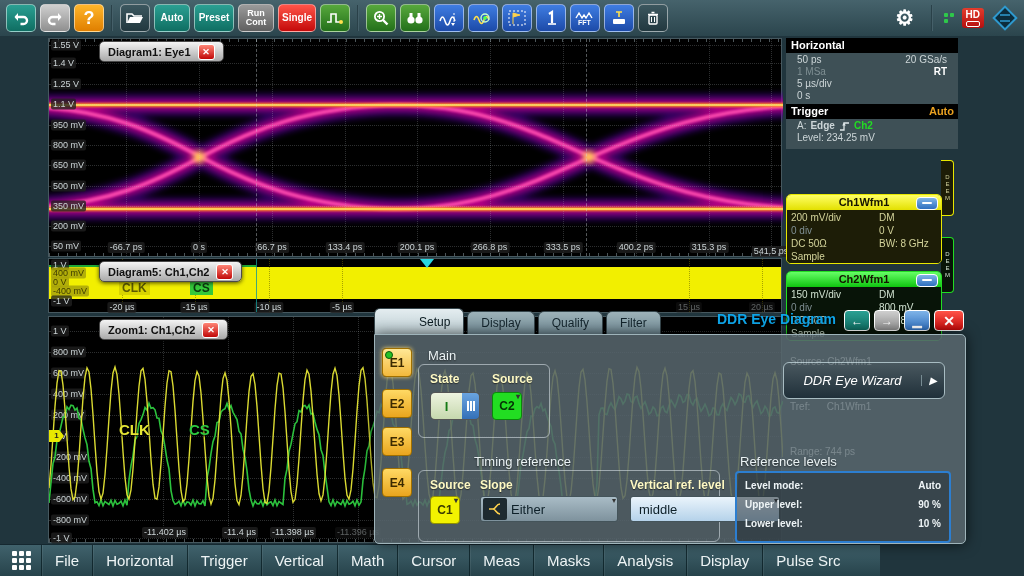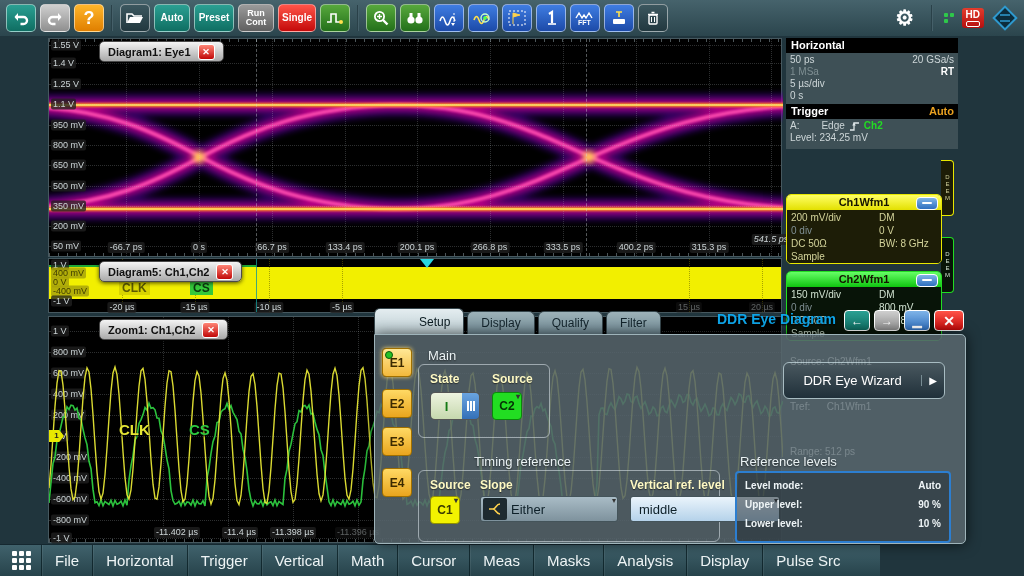--- a/index.html
+++ b/index.html
@@ -48,21 +48,21 @@
     border-radius:3px;color:#fff;font-size:9px;font-weight:bold;display:flex;align-items:center;justify-content:center;}
   #eye::before{content:"";position:absolute;left:0;right:0;top:0;height:3px;
     background:repeating-linear-gradient(90deg,#7e8d92 0 1px,transparent 1px 9px);opacity:.6;}
   #z1::after,#eye::after{content:"";position:absolute;left:0;right:0;bottom:0;height:3px;
     background:repeating-linear-gradient(90deg,#7e8d92 0 1px,transparent 1px 9px);opacity:.6;}
 
   
   .sb-head{position:absolute;left:786px;width:172px;height:15px;background:#000;color:#fff;
     font-size:11px;font-weight:bold;line-height:15px;padding-left:5px;box-sizing:border-box;z-index:4;}
   .sb-body{position:absolute;left:786px;width:172px;background:#3e5056;color:#cdd6d8;font-size:10px;z-index:4;
-    padding:1px 4px;box-sizing:border-box;line-height:12px;}
+    padding:1px 11px;box-sizing:border-box;line-height:12px;}
   .sb-row{display:flex;justify-content:space-between;}
   .dim{color:#7f8f93;}
   .chbox{position:absolute;left:786px;width:156px;height:70px;border-radius:5px;z-index:4;box-sizing:border-box;overflow:hidden;margin-top:41px;}
   .chbox .hd{height:15px;font-size:11px;font-weight:bold;text-align:center;line-height:15px;position:relative;color:#151500;}
   .chbox .bd{font-size:10px;line-height:13px;padding:1px 4px;display:grid;grid-template-columns:88px auto;}
   .minus-btn{position:absolute;right:3px;top:2px;width:20px;height:11px;background:linear-gradient(#7fb4e8,#2f6fbe);
     border:1px solid #fff;border-radius:4px;}
   .minus-btn::after{content:"";position:absolute;left:5px;right:5px;top:4px;height:2px;background:#fff;border-radius:1px;}
   .sidetab{position:absolute;width:13px;height:56px;z-index:3;border-radius:0 4px 4px 0;
     font-size:6px;line-height:7px;color:#cfcf9a;writing-mode:vertical-rl;text-orientation:upright;
@@ -314,21 +314,21 @@
         <span class="tick" style="left: 368px; top: 203px; transform: translateX(-50%);">200.1 ps</span>
         <div class="vline" style="left: 441px;"></div>
         <span class="tick" style="left: 441px; top: 203px; transform: translateX(-50%);">266.8 ps</span>
         <div class="vline" style="left: 514px;"></div>
         <span class="tick" style="left: 514px; top: 203px; transform: translateX(-50%);">333.5 ps</span>
         <div class="vline" style="left: 587px;"></div>
         <span class="tick" style="left: 587px; top: 203px; transform: translateX(-50%);">400.2 ps</span>
         <div class="vline" style="left: 660px;"></div>
         <span class="tick" style="left: 660px; top: 203px; transform: translateX(-50%);">315.3 ps</span>
         <div class="vline" style="left: 722px;"></div>
-        <span class="tick" style="left: 722px; top: 195px; transform: translateX(-50%); font-style: italic;">541.5 ps</span>
+        <span class="tick" style="left: 722px; top: 207px; transform: translateX(-50%);">541.5 ps</span>
       </div>
     <div class="vline" style="left:207px;border-left:1px dashed rgba(210,220,225,.4)"></div>
     <div class="vline" style="left:537px;border-left:1px dashed rgba(210,220,225,.4)"></div>
     <div class="dtab">
       <span>Diagram1: Eye1</span>
       <span class="x">✕</span>
     </div>
   </div>
 
   <div id="d5" class="diagram" style="top:258px;height:55px;">
@@ -385,21 +385,21 @@
         <span class="tick" style="left: 2px; top: 161px; transform: translateY(-50%);">-400 mV</span>
         <div class="hline" style="top: 182px;"></div>
         <span class="tick" style="left: 2px; top: 182px; transform: translateY(-50%);">-600 mV</span>
         <div class="hline" style="top: 203px;"></div>
         <span class="tick" style="left: 2px; top: 203px; transform: translateY(-50%);">-800 mV</span>
         <div class="hline" style="top: 221px;"></div>
         <span class="tick" style="left: 2px; top: 221px; transform: translateY(-50%);">-1 V</span>
       </div>
     <div class="ticks">
         <div class="vline" style="left: 114px;"></div>
-        <span class="tick" style="left: 128px; top: 210px; transform: translateX(-50%);">-11.402 µs</span>
+        <span class="tick" style="left: 116px; top: 210px; transform: translateX(-50%);">-11.402 µs</span>
         <div class="vline" style="left: 179px;"></div>
         <span class="tick" style="left: 179px; top: 210px; transform: translateX(-50%); margin-left: 12px;">-11.4 µs</span>
         <div class="vline" style="left: 244px;"></div>
         <span class="tick" style="left: 244px; top: 210px; transform: translateX(-50%);">-11.398 µs</span>
         <div class="vline" style="left: 309px;"></div>
         <span class="tick faint" style="left: 309px; top: 210px; transform: translateX(-50%);">-11.396 µs</span>
       </div>
     <svg width="734" height="227" style="position:absolute;left:0;top:0">
       <path id="cs-path" fill="none" stroke="#2ecc40" stroke-width="1.6" opacity="0.95" d="M0 186.0 L2 165.5 L4 146.6 L6 139.8 L8 123.5 L10 117.9 L12 108.9 L14 100.1 L16 99.4 L18 89.8 L20 92.5 L22 88.1 L24 88.7 L26 93.1 L28 91.2 L30 101.4 L32 102.2 L34 112.1 L36 120.9 L38 127.6 L40 144.3 L42 151.7 L44 172.4 L46 185.7 L48 184.7 L50 188.5 L52 183.0 L54 188.7 L56 184.4 L58 186.0 L60 187.5 L62 183.4 L64 189.0 L66 183.5 L68 187.3 L70 186.3 L72 184.2 L74 188.8 L76 183.0 L78 188.3 L80 163.0 L82 148.6 L84 138.8 L86 123.1 L88 119.5 L90 106.5 L92 102.6 L94 97.6 L96 90.5 L98 93.2 L100 86.3 L102 91.2 L104 90.7 L106 92.8 L108 101.0 L110 101.3 L112 114.1 L114 118.4 L116 129.9 L118 142.8 L120 151.9 L122 173.6 L124 183.5 L126 187.3 L128 186.3 L130 184.2 L132 188.8 L134 183.0 L136 188.3 L138 185.0 L140 185.4 L142 188.1 L144 183.1 L146 188.9 L148 183.9 L150 186.7 L152 186.9 L154 183.7 L156 189.0 L158 161.2 L160 151.1 L162 136.4 L164 124.7 L166 119.1 L168 105.6 L170 104.6 L172 95.1 L174 92.8 L176 91.7 L178 86.4 L180 92.3 L182 88.5 L184 95.3 L186 98.8 L188 102.5 L190 114.3 L192 117.0 L194 132.2 L196 140.3 L198 153.9 L200 172.6 L202 183.1 L204 188.9 L206 183.9 L208 186.7 L210 186.9 L212 183.7 L214 189.0 L216 183.2 L218 187.8 L220 185.7 L222 184.8 L224 188.5 L226 183.0 L228 188.7 L230 184.4 L232 186.0 L234 187.5 L236 161.3 L238 152.2 L240 134.3 L242 127.2 L244 116.9 L246 106.8 L248 104.7 L250 93.7 L252 95.0 L254 89.2 L256 88.4 L258 91.4 L260 88.1 L262 97.0 L264 96.4 L266 105.0 L268 112.4 L270 117.7 L272 132.9 L274 138.5 L276 156.3 L278 170.2 L280 184.8 L282 188.5 L284 183.0 L286 188.7 L288 184.4 L290 186.0 L292 187.5 L294 183.4 L296 189.0 L298 183.5 L300 187.3 L302 186.3 L304 184.2 L306 188.8 L308 183.0 L310 188.3 L312 185.0 L314 163.4 L316 151.3 L318 133.9 L320 128.9 L322 114.5 L324 109.3 L326 102.9 L328 94.4 L330 95.7 L332 87.4 L334 90.9 L336 89.0 L338 89.8 L340 96.5 L342 95.5 L344 107.0 L346 109.9 L348 120.0 L350 131.4 L352 138.7 L354 157.5 L356 168.1 L358 187.3 L360 186.3 L362 184.2 L364 188.8 L366 183.0 L368 188.3 L370 185.0 L372 185.4 L374 188.0 L376 183.1 L378 188.9 L380 183.9 L382 186.7 L384 186.9 L386 183.7 L388 189.0 L390 183.2 L392 165.8 L394 148.9 L396 135.6 L398 128.4 L400 113.6 L402 111.3 L404 100.4 L406 96.7 L408 94.3 L410 87.6 L412 92.1 L414 86.8 L416 92.3 L418 94.3 L420 96.7 L422 107.1 L424 108.5 L426 122.3 L428 128.9 L430 140.7 L432 156.5 L434 167.7 L436 188.9 L438 183.9 L440 186.7 L442 186.9 L444 183.7 L446 189.0 L448 183.2 L450 187.8 L452 185.6 L454 184.8 L456 188.5 L458 183.0 L460 188.7 L462 184.4 L464 186.0 L466 187.5 L468 183.4 L470 167.0 L472 146.7 L474 138.1 L476 126.2 L478 114.8 L480 111.4 L482 99.0 L484 99.0 L486 91.7 L488 89.6 L490 91.1 L492 86.5 L494 93.9 L496 92.0 L498 99.2 L500 105.2 L502 109.2 L504 122.9 L506 127.1 L508 143.2 L510 154.1 L512 169.4 L514 188.5 L516 183.0 L518 188.7 L520 184.4 L522 186.0 L524 187.5 L526 183.4 L528 189.0 L530 183.5 L532 187.3 L534 186.3 L536 184.2 L538 188.8 L540 183.0 L542 188.3 L544 185.0 L546 185.4 L548 166.0 L550 97.8 L552 91.3 L554 91.0 L556 97.0 L558 97.6 L560 90.1 L562 85.8 L564 90.0 L566 92.6 L568 86.3 L570 79.7 L572 82.0 L574 87.0 L576 83.9 L578 77.0 L580 77.7 L582 84.6 L584 85.8 L586 80.2 L588 79.2 L590 86.6 L592 91.5 L594 87.8 L596 84.7 L598 90.5 L600 97.3 L602 95.3 L604 89.9 L606 92.1 L608 98.8 L610 98.4 L612 91.2 L614 89.2 L616 94.4 L618 95.8 L620 88.5 L622 83.1 L624 86.4 L626 90.0 L628 84.8 L630 77.9 L632 79.5 L634 85.4 L636 84.1 L638 77.6 L640 77.7 L642 85.1 L644 88.0 L646 83.1 L648 81.4 L650 88.4 L652 94.3 L654 91.3 L656 87.2 L658 91.7 L660 98.7 L662 97.3 L664 91.0 L666 91.4 L668 97.7 L670 97.9 L672 90.4 L674 86.7 L676 91.2 L678 93.4 L680 86.8 L682 80.4 L684 83.1 L686 87.6 L688 84.0 L690 77.0 L692 78.1 L694 84.7 L696 85.2 L698 79.3 L700 78.8 L702 86.3 L704 90.6 L706 86.5 L708 83.9 L710 90.1 L712 96.7 L714 94.4 L716 89.3 L718 92.2 L720 99.0 L722 98.3 L724 91.3 L726 89.9 L728 95.4 L730 96.4 L732 89.0 L734 84.0"></path>
       <path id="clk-path" fill="none" stroke="#e6e635" stroke-width="1.4" opacity="0.95" d="M0 171.3 L2 148.0 L4 118.7 L6 89.4 L8 66.2 L10 53.6 L12 54.3 L14 68.1 L16 92.2 L18 121.5 L20 150.0 L22 171.9 L24 182.7 L26 180.0 L28 164.4 L30 139.2 L32 109.4 L34 81.1 L36 60.2 L38 50.8 L40 55.0 L42 71.8 L44 97.8 L46 127.6 L48 155.0 L50 174.6 L52 182.1 L54 176.1 L56 157.8 L58 131.0 L60 101.1 L62 74.2 L64 56.0 L66 50.0 L68 57.6 L70 77.2 L72 104.8 L74 134.7 L76 160.7 L78 177.7 L80 182.0 L82 172.8 L84 152.0 L86 123.9 L88 94.3 L90 69.2 L92 53.9 L94 51.4 L96 62.4 L98 84.5 L100 113.3 L102 142.9 L104 167.2 L106 181.2 L108 182.2 L110 169.9 L112 146.9 L114 117.9 L116 89.0 L118 66.0 L120 53.7 L122 54.7 L124 68.8 L126 93.1 L128 122.7 L130 151.5 L132 173.7 L134 184.7 L136 182.3 L138 167.0 L140 142.0 L142 112.4 L144 84.4 L146 63.7 L148 54.6 L150 59.0 L152 76.0 L154 102.1 L156 132.1 L158 159.8 L160 179.4 L162 187.1 L164 181.3 L166 163.1 L168 136.4 L170 106.6 L172 79.8 L174 61.6 L176 55.8 L178 63.4 L180 83.1 L182 110.6 L184 140.5 L186 166.6 L188 183.5 L190 187.7 L192 178.5 L194 157.7 L196 129.5 L198 99.8 L200 74.6 L202 59.2 L204 56.6 L206 67.4 L208 89.4 L210 118.0 L212 147.4 L214 171.5 L216 185.4 L218 186.2 L220 173.6 L222 150.4 L224 121.2 L226 92.0 L228 68.7 L230 56.2 L232 56.9 L234 70.8 L236 94.8 L238 124.1 L240 152.7 L242 174.6 L244 185.3 L246 182.6 L248 167.0 L250 141.7 L252 111.9 L254 83.6 L256 62.6 L258 53.2 L260 57.3 L262 74.1 L264 99.9 L266 129.6 L268 157.0 L270 176.5 L272 183.9 L274 177.9 L276 159.5 L278 132.5 L280 102.5 L282 75.5 L284 57.2 L286 51.1 L288 58.6 L290 78.1 L292 105.5 L294 135.3 L296 161.2 L298 178.0 L300 182.2 L302 172.9 L304 152.0 L306 123.7 L308 94.0 L310 68.8 L312 53.3 L314 50.7 L316 61.6 L318 83.6 L320 112.2 L322 141.7 L324 165.9 L326 179.8 L328 180.7 L330 168.3 L332 145.2 L334 116.1 L336 87.1 L338 64.0 L340 51.6 L342 52.5 L344 66.5 L346 90.8 L348 120.4 L350 149.1 L352 171.2 L354 182.2 L356 179.7 L358 164.4 L360 139.4 L362 109.8 L364 81.8 L366 61.0 L368 51.9 L370 56.3 L372 73.3 L374 99.5 L376 129.5 L378 157.2 L380 176.9 L382 184.7 L384 178.9 L386 160.7 L388 134.1 L390 104.3 L392 77.6 L394 59.5 L396 53.7 L398 61.5 L400 81.2 L402 108.9 L404 138.8 L406 165.0 L408 182.0 L410 186.4 L412 177.3 L414 156.6 L416 128.5 L418 98.9 L420 73.9 L422 58.5 L424 56.1 L426 67.0 L428 89.1 L430 117.9 L432 147.4 L434 171.6 L436 185.6 L438 186.5 L440 174.2 L442 151.1 L444 122.0 L446 92.9 L448 69.7 L450 57.3 L452 58.2 L454 72.1 L456 96.3 L458 125.7 L460 154.4 L462 176.4 L464 187.2 L466 184.6 L468 169.1 L470 143.9 L472 114.1 L474 85.9 L476 64.9 L478 55.6 L480 59.8 L482 76.5 L484 102.5 L486 132.2 L488 159.6 L490 179.1 L492 186.6 L494 180.5 L496 162.1 L498 135.2 L500 105.1 L502 78.2 L504 59.8 L506 53.7 L508 61.2 L510 80.6 L512 108.0 L514 137.7 L516 163.6 L518 180.3 L520 184.4 L522 175.0 L524 154.0 L526 125.7 L528 95.9 L530 70.6 L532 55.0 L534 52.3 L536 63.1 L538 85.0 L540 113.5 L542 142.9 L544 166.9 L546 180.8 L548 181.5 L550 169.0 L552 145.8 L554 116.6 L556 87.4 L558 64.1 L560 51.7 L562 52.4 L564 66.3 L566 90.5 L568 119.9 L570 148.5 L572 170.5 L574 181.4 L576 178.8 L578 163.3 L580 138.2 L582 108.5 L584 80.3 L586 59.5 L588 50.3 L590 54.6 L592 71.5 L594 97.6 L596 127.5 L598 155.1 L600 174.7 L602 182.4 L604 176.6 L606 158.4 L608 131.6 L610 101.8 L612 75.1 L614 57.0 L616 51.1 L618 58.8 L620 78.5 L622 106.2 L624 136.2 L626 162.4 L628 179.4 L630 183.8 L632 174.7 L634 154.0 L636 125.9 L638 96.4 L640 71.4 L642 56.1 L644 53.7 L646 64.7 L648 86.8 L650 115.7 L652 145.3 L654 169.6 L656 183.7 L658 184.7 L660 172.4 L662 149.4 L664 120.4 L666 91.4 L668 68.4 L670 56.1 L672 57.1 L674 71.1 L676 95.4 L678 125.0 L680 153.8 L682 175.9 L684 186.8 L686 184.3 L688 169.0 L690 143.9 L692 114.2 L694 86.1 L696 65.3 L698 56.1 L700 60.4 L702 77.3 L704 103.4 L706 133.2 L708 160.8 L710 180.4 L712 188.0 L714 182.0 L716 163.7 L718 136.9 L720 106.9 L722 80.1 L724 61.8 L726 55.8 L728 63.3 L730 82.8 L732 110.3 L734 140.0"></path>
@@ -430,21 +430,21 @@
         <span>0 s</span>
       </div>
   </div>
   <div class="sb-head" style="top:104px;display:flex;justify-content:space-between;padding-right:4px;">
     <span>Trigger</span>
     <span style="color:#e8a020;">Auto</span>
   </div>
   <div class="sb-body" style="top:119px;height:30px;">
     <div style="display:flex;align-items:center;gap:4px;">
       <span>A:</span>
-      <span style="margin-left:18px;">Edge</span>
+      <span style="font-weight:bold;">Edge</span>
       <svg width="11" height="11">
           <path d="M1 9 H5 V2 H10" fill="none" stroke="#dfe8ea" stroke-width="1.3"></path>
           <path d="M3.2 4.5 L5 1.5 L6.8 4.5 z" fill="#dfe8ea"></path>
         </svg>
       <span style="color:#22dd22;font-weight:bold;">Ch2</span>
     </div>
     <div><span>Level: 234.25 mV</span></div>
   </div>
 
   <div class="chbox" style="top:153px;border:1px solid #e8e800;">
@@ -491,21 +491,21 @@
     <div id="dlg-title">DDR Eye Diagram</div>
     <div class="winbtn" style="right:96px;background:linear-gradient(#2ba093,#0f6e62);">←</div>
     <div class="winbtn" style="right:66px;background:linear-gradient(#cfcfcf,#8f8f8f);">→</div>
     <div class="winbtn" style="right:36px;background:linear-gradient(#7fb4e8,#2f6fbe);">▁</div>
     <div class="winbtn" style="right:2px;width:30px;background:linear-gradient(#ff5448,#c40a0a);font-size:14px;">✕</div>
 
     <div id="dlg-body"></div>
     <div id="dlg-bg-info">
       <div>Source: Ch2Wfm1</div>
       <div>Tref:      Ch1Wfm1</div>
-      <div>Range: 512 ps</div>
+      <div>Range: 744 ps</div>
     </div>
 
     <div class="etab sel" style="top:40px;">
         <i class="dot"></i>
         <span>E1</span>
       </div>
     <div class="etab" style="top:81px;">
         <span>E2</span>
       </div>
     <div class="etab" style="top:119px;">
@@ -525,21 +525,21 @@
           <i style="width:2px;height:10px;background:#fff;display:block"></i>
           <i style="width:2px;height:10px;background:#fff;display:block"></i>
         </span>
     </div>
     <div class="fld-label" style="left:118px;top:64px;">Source</div>
     <div class="chan-btn" style="left:118px;top:84px;background:#22dd22;border:1px solid #0a880a;color:#063306;">
       <span>C2</span>
         <span class="corner">▾</span>
     </div>
 
-    <div class="abs" style="left:409px;top:54px;width:160px;height:35px;background:linear-gradient(#49585f,#20303a);border:1px solid #a8bcc2;border-radius:6px;display:flex;align-items:center;color:#fff;font-size:13px;">
+    <div class="abs" style="left:409px;top:54px;width:160px;height:35px;background:linear-gradient(#49585f,#20303a);border:1px solid #a8bcc2;border-radius:6px;display:flex;align-items:center;color:#fff;font-size:13px;font-style:italic;">
       <span style="flex:1;text-align:center;">DDR Eye Wizard</span>
       <span style="width:22px;border-left:1px solid #788c93;text-align:center;font-size:10px;">▶</span>
     </div>
 
     <div class="grp" style="left:44px;top:162px;width:300px;height:70px;"></div>
     <div class="grp-label" style="left:54px;top:146px;padding-left:46px;">Timing reference</div>
     <div class="fld-label" style="left:56px;top:170px;">Source</div>
     <div class="chan-btn" style="left:56px;top:188px;background:#f2f200;border:1px solid #8f8f00;color:#3a3a00;">
       <span>C1</span>
         <span class="corner">▾</span>

